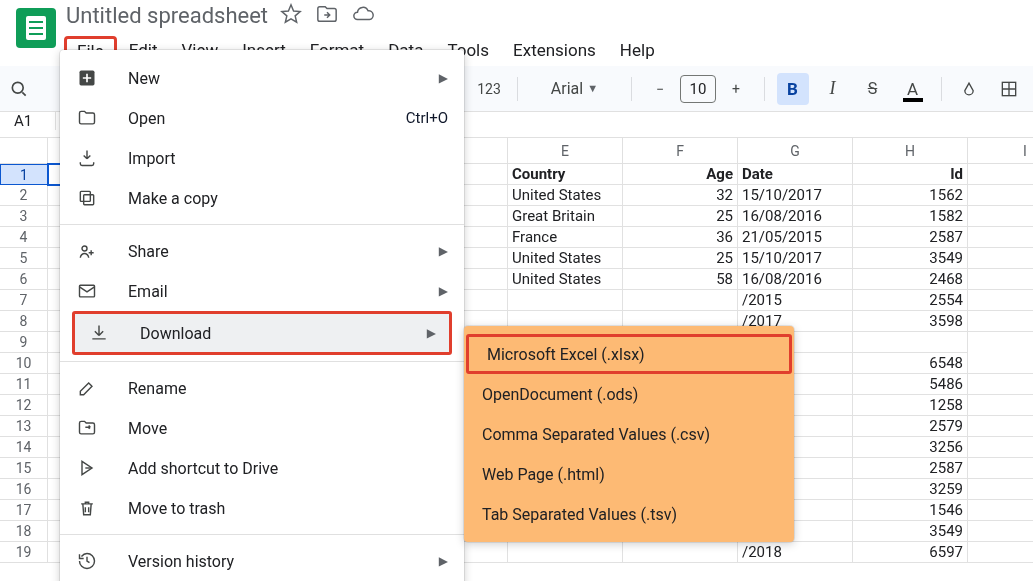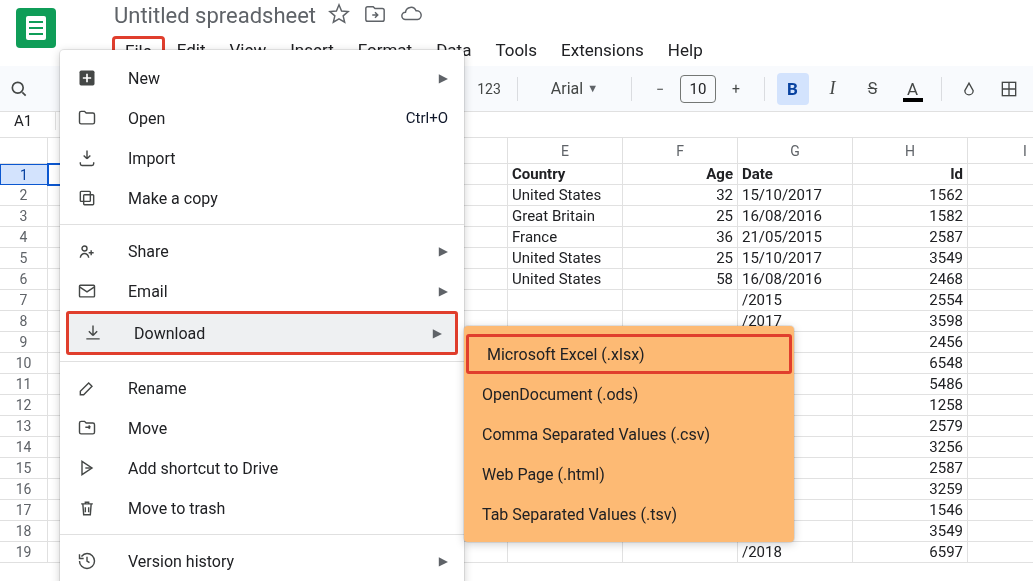--- a/index.html
+++ b/index.html
@@ -41,28 +41,28 @@
     .cell.b { font-weight:bold; }
     .cell.sel { outline:2px solid #0b57d0; outline-offset:-1px; background:#fff; position:relative; z-index:2;}
     
     .menu { position:absolute; left:60px; top:50px; width:404px; background:#fff; box-shadow:0 2px 10px rgba(0,0,0,.2),0 0 0 1px rgba(0,0,0,.08); border-radius:4px; padding:8px 0; z-index:50; }
     .menu-item { display:flex; align-items:center; height:40px; padding:0 16px; font-size:16px; color:#202124; gap:30px; position:relative;}
     .menu-item .mi-icon { width:22px; height:22px; display:flex; align-items:center; justify-content:center; color:#444746;}
     .menu-item .mi-icon svg { width:20px; height:20px; fill:#444746; }
     .menu-item .mi-shortcut { margin-left:auto; color:#0f172a; font-size:15px;}
     .menu-item .mi-arrow { margin-left:auto; font-size:12px; color:#5f6368;}
     .menu-div { height:1px; background:#e0e0e0; margin:6px 0; }
-    .dl-hl { border:3px solid #e03e2d; border-radius:3px; height:44px; margin:0 6px; padding:0 13px;}
+    .dl-hl { border:3px solid #e03e2d; border-radius:3px; height:44px; margin:0 12px; padding:0 13px;}
     .dl-hl-bg { background:#eef0f2; }
     .submenu { position:absolute; left:464px; top:326px; width:330px; background:#fdba74; box-shadow:0 2px 10px rgba(0,0,0,.2),0 0 0 1px rgba(0,0,0,.08); border-radius:4px; padding:8px 0; z-index:60;}
     .submenu .menu-item { height:40px; padding:0 18px; font-size:16px;}
     .sm-hl { border:3px solid #e03e2d; border-radius:3px; margin:0 2px; padding:0 15px; height:42px;}
     
     .search-icon-left { width:44px; display:flex; align-items:center; justify-content:center; color:#444746;}
-    .left-col { display:flex; flex-direction:column;margin-left:48px; }
+    .left-col { display:flex; flex-direction:column; }
   </style>
 </head>
 <body>
 
 <div class="header">
   <div class="logo">
     <div class="logo-inner">
         <div class="logo-lines">
           <span></span>
           <span></span>
@@ -258,21 +258,20 @@
       </div>
       <div class="row">
         <div class="rh">9</div>
         <div class="cell"></div>
         <div class="cell"></div>
         <div class="cell"></div>
         <div class="cell"></div>
         <div class="cell"></div>
         <div class="cell r"></div>
         <div class="cell">/2016</div>
-        <div class="cell r">2456</div>
         <div class="cell"></div>
       </div>
       <div class="row">
         <div class="rh">10</div>
         <div class="cell"></div>
         <div class="cell"></div>
         <div class="cell"></div>
         <div class="cell"></div>
         <div class="cell"></div>
         <div class="cell r"></div>

